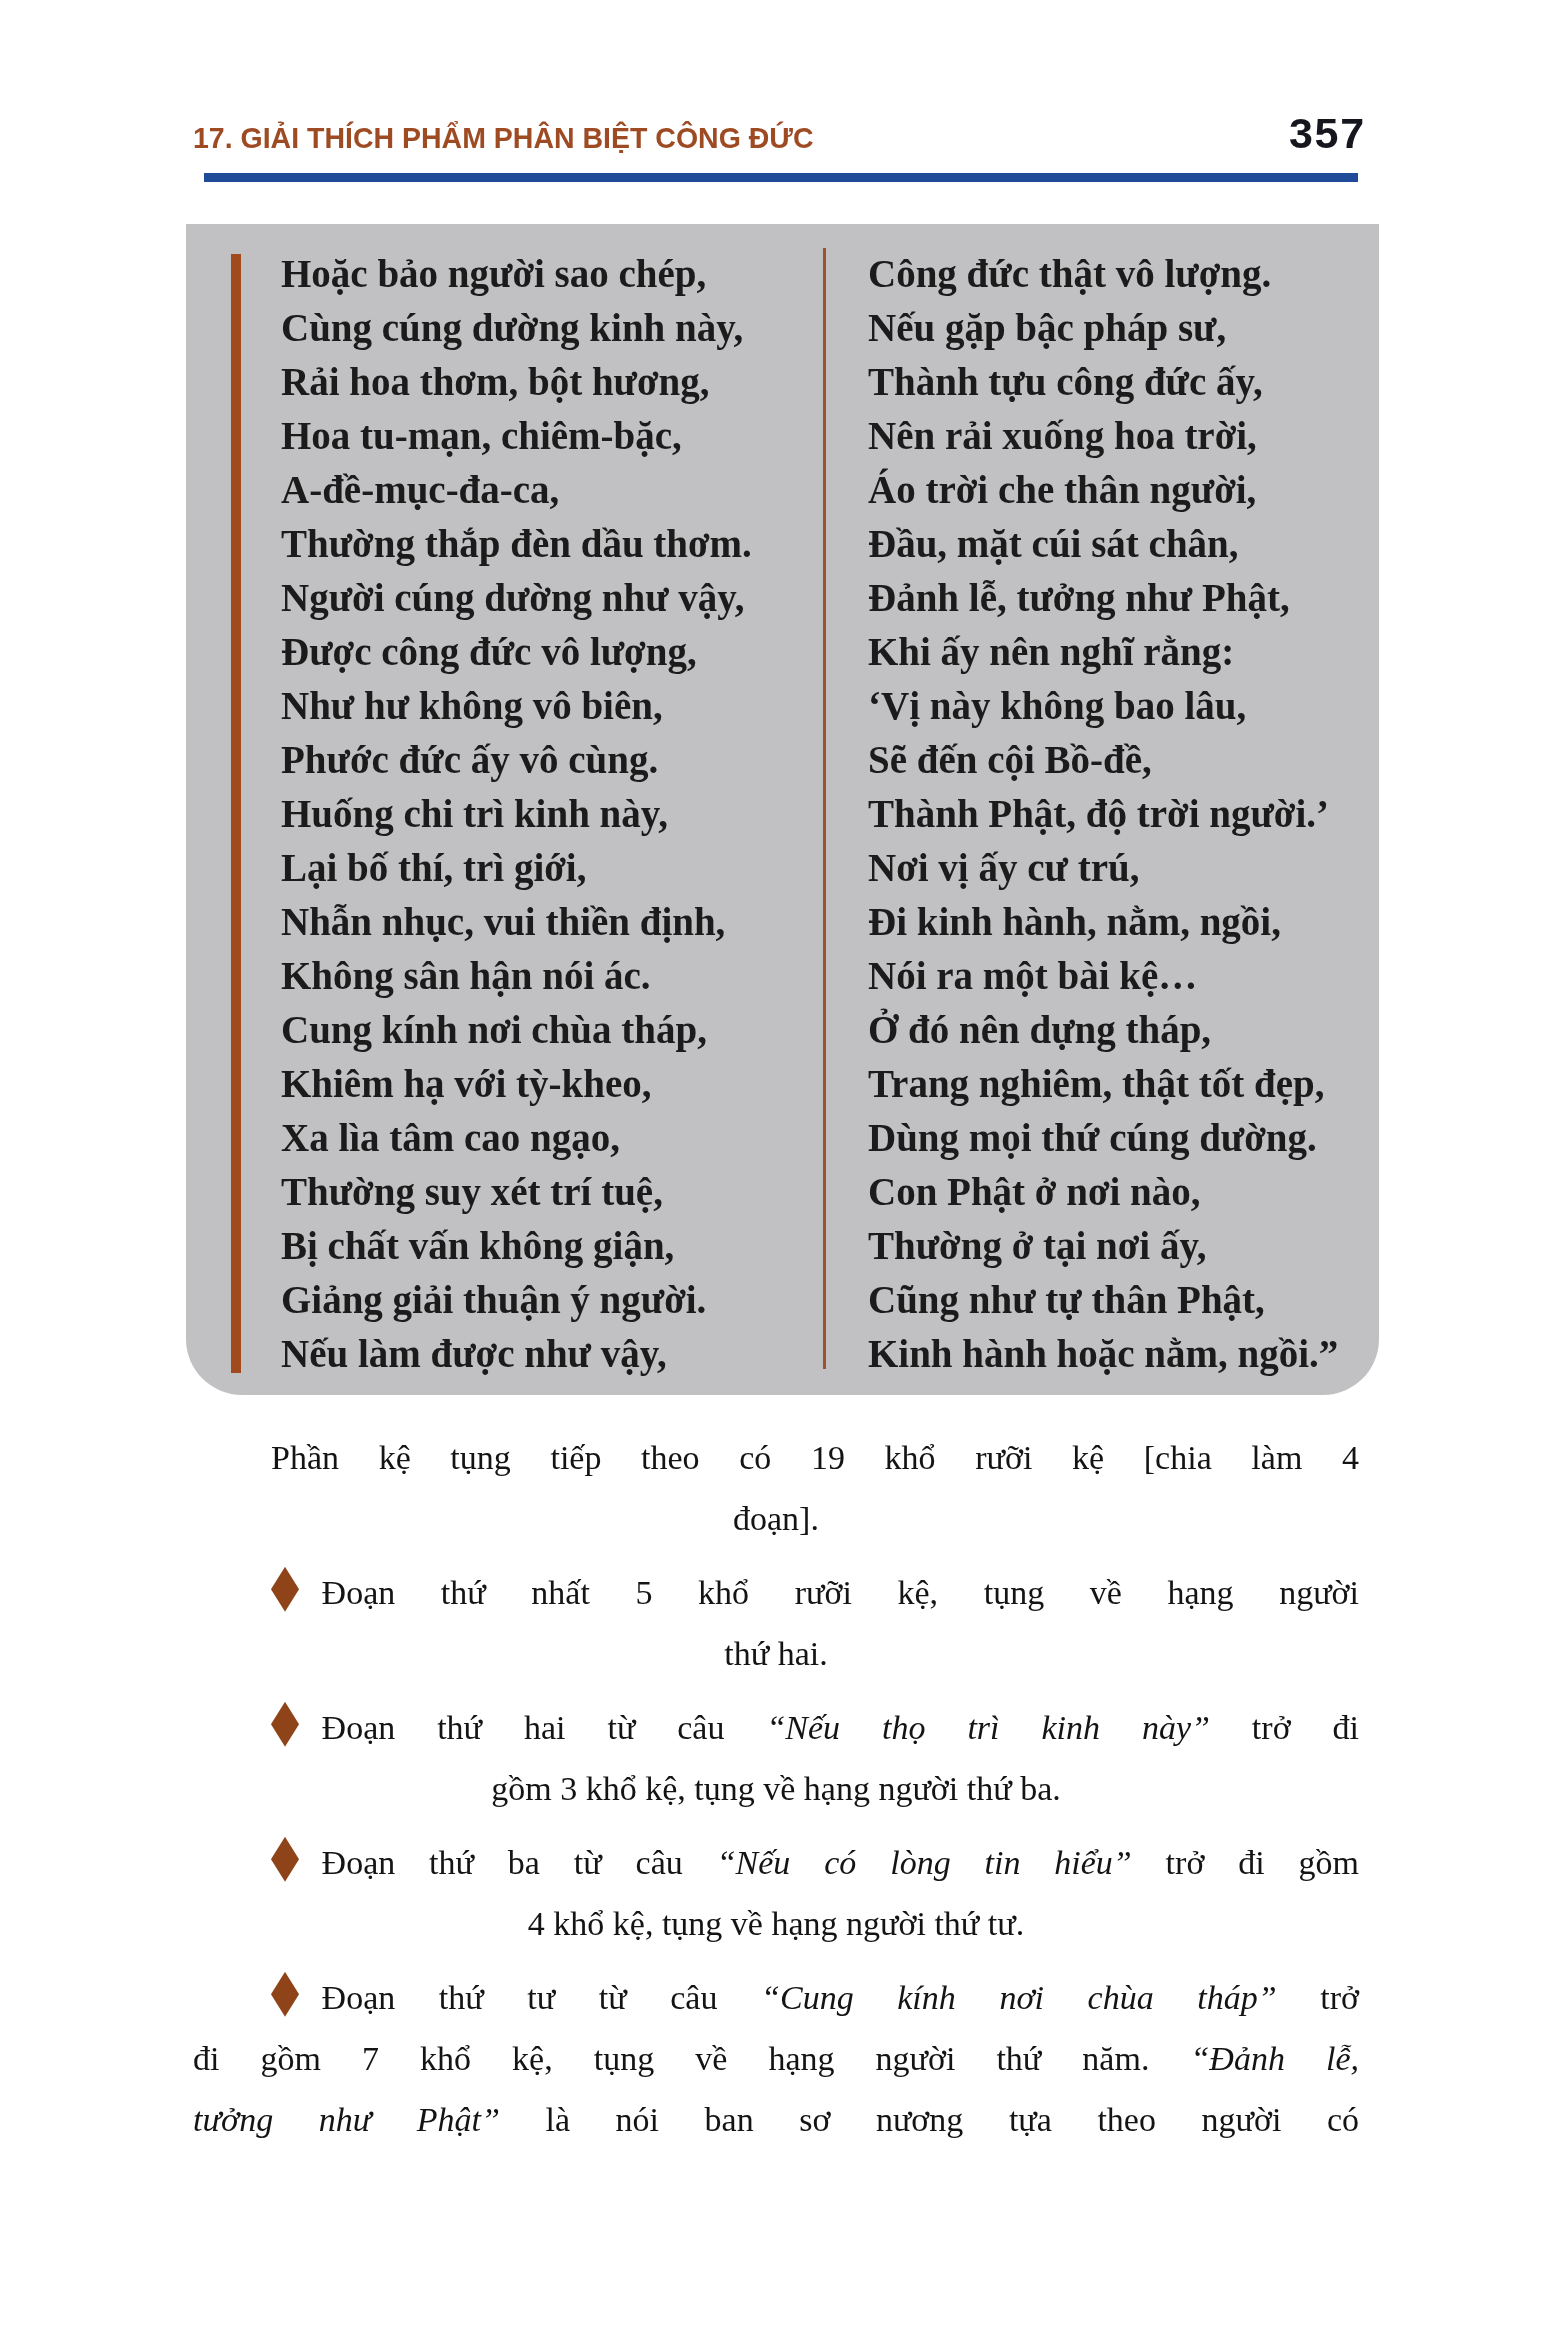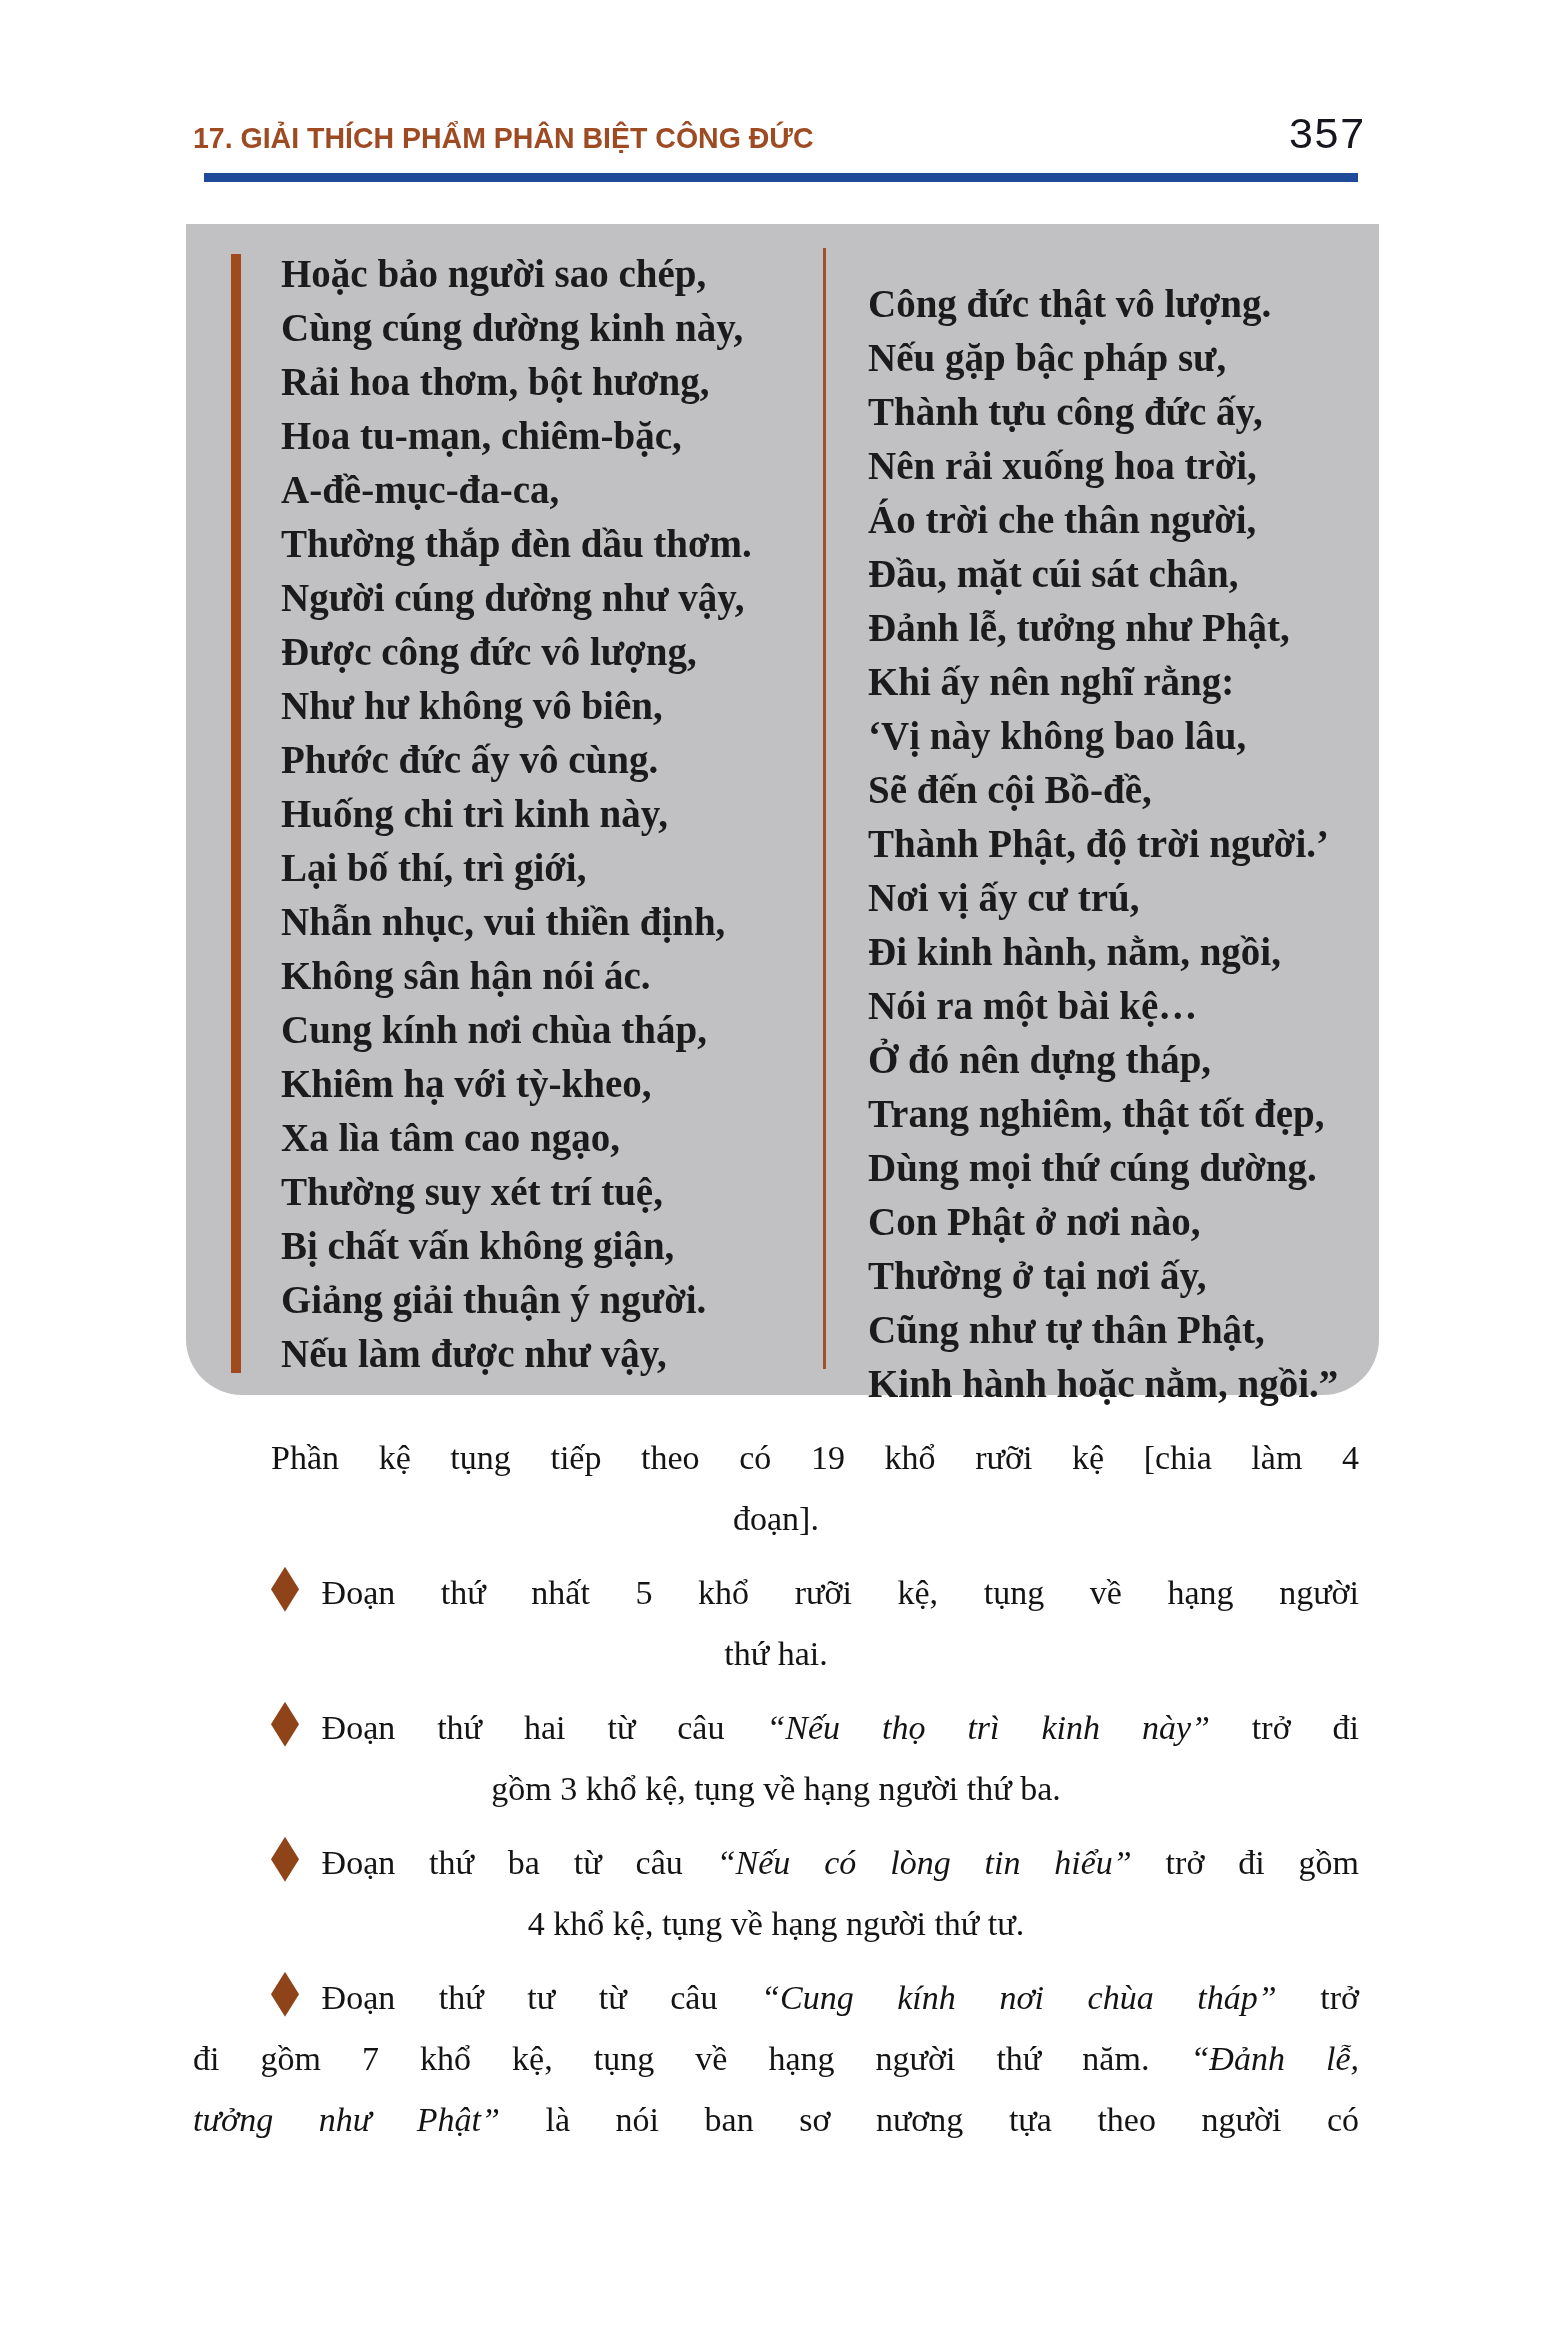--- a/index.html
+++ b/index.html
@@ -27,21 +27,21 @@
     font-family:"Liberation Sans","DejaVu Sans",sans-serif;
     font-weight:bold;font-size:30px;line-height:35px;
     color:var(--header-brown);
     letter-spacing:0px;
     transform:scaleX(.95);transform-origin:left center;
     white-space:nowrap;
   }
   .page-number{
     position:absolute;left:1289px;top:111px;
     font-family:"Liberation Sans","DejaVu Sans",sans-serif;
-    font-weight:normal;font-size:43px;line-height:45px;
+    font-weight:bold;font-size:43px;line-height:45px;
     color:var(--page-num);
     letter-spacing:1.7px;
   }
   .header-rule{
     position:absolute;left:204px;top:173px;
     width:1154px;height:8.7px;
     background:var(--rule-blue);
   }
   
   .verse-box{
@@ -60,21 +60,21 @@
     width:2.6px;height:1121px;
     background:var(--divider);
   }
   .verse-col{
     position:absolute;top:22.6px;
     font-weight:bold;font-size:39px;line-height:54px;
     color:var(--verse-ink);
     white-space:nowrap;
   }
   .verse-col.left{left:95px;}
-  .verse-col.right{left:682px;margin-top:30px;}
+  .verse-col.right{left:682px;}
   
   .body-text{
     position:absolute;left:193px;top:1427px;
     width:1166px;
     font-size:34px;line-height:61px;
     color:var(--body-ink);
   }
   .para{margin:0 0 13px 0;}
   .bline{text-align:center;}
   .bline.just{text-align:justify;text-align-last:justify;}

